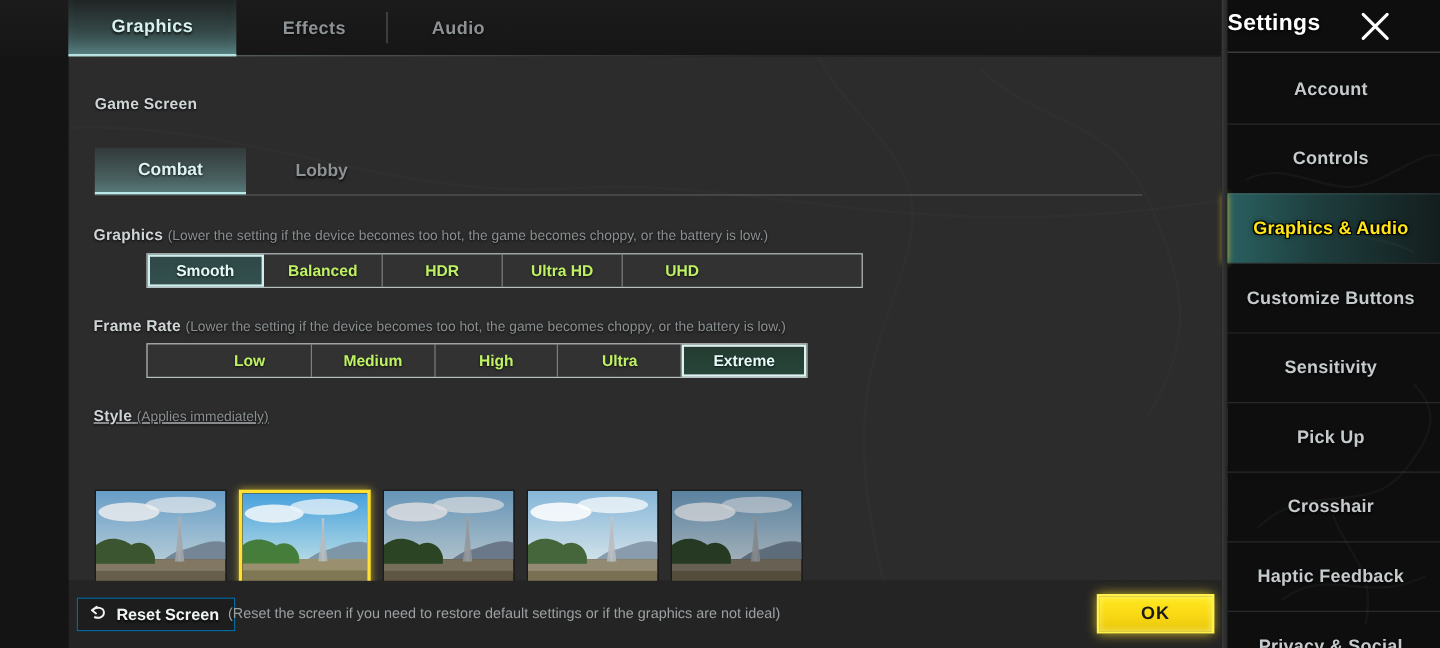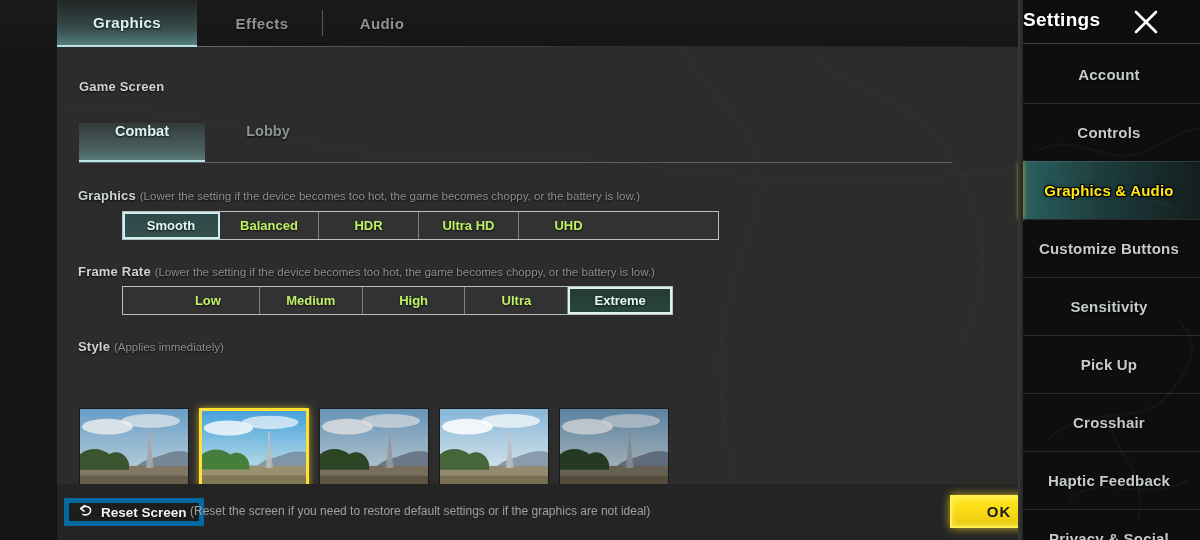--- a/index.html
+++ b/index.html
@@ -89,21 +89,21 @@
     font-weight: normal; font-size: 11.5px; color: #8b9092; letter-spacing: 0;
   }
 
   #seg-screen {
     position: absolute; left: 22px; top: 76px; width: 873px; height: 40px;
     border-bottom: 1px solid rgba(190,200,200,.35);
     display: flex;
   }
   .screen-opt {
     width: 126px; height: 39px;
-    display: flex; justify-content: center;
+    display: flex; align-items: center; justify-content: center;
     font-size: 14.5px; font-weight: bold; color: #8e9396;
     text-shadow: 0 1px 2px rgba(0,0,0,.8);
   }
   .screen-opt.active {
     color: #dff3f3;
     background: linear-gradient(180deg, rgba(80,118,118,.18) 0%, rgba(105,152,152,.5) 75%, rgba(118,172,172,.6) 100%);
     border-bottom: 2px solid #b8e8e8;
   }
 
   
@@ -158,35 +158,35 @@
     color: #fff; text-shadow: 0 1px 3px rgba(0,0,0,.95), 0 0 6px rgba(0,0,0,.9);
     letter-spacing: .3px;
   }
   .style-card .tint { position: absolute; inset: 0; pointer-events: none; }
 
   
   #reset-btn {
     position: absolute; left: 7px; top: 14px; height: 28px;
     display: flex; align-items: center; gap: 7px;
     padding: 0 12px 0 9px;
-    border: 5px solid #0369a1; background: #1d1d1d;
+    border: 1px solid #0369a1; background: #1d1d1d;
     color: #f0f3f4; font-size: 13.5px; font-weight: bold;
     text-shadow: 0 1px 2px rgba(0,0,0,.8);
   }
   #reset-note {
     position: absolute; left: 133px; top: 20px;
     font-size: 12px; color: #9ba0a2;
   }
   #ok-btn {
     position: absolute; left: 857px; top: 11px; width: 98px; height: 33px;
     background: linear-gradient(180deg,#ffe81f 0%, #f8d814 55%, #e9c70c 100%);
     border: 2px solid #fff04a;
     box-shadow: 0 0 9px rgba(255,225,40,.75), inset 0 0 6px rgba(255,255,180,.6);
     display: flex; align-items: center; justify-content: center;
-    color: #1a1a1a; font-size: 15px; font-weight: bold; letter-spacing: 1px; margin-left: 36px;
+    color: #1a1a1a; font-size: 15px; font-weight: bold; letter-spacing: 1px;
   }
 
   
   #sidebar {
     position: absolute; right: 0; top: 0; width: 182px; height: 540px;
     background: #0e0e0e; z-index: 7;
   }
   #sidebar .side-tex { position: absolute; inset: 0; opacity: .6; pointer-events: none; }
   #sidebar .side-tex svg { width: 100%; height: 100%; }
   #side-head {
@@ -335,21 +335,21 @@
         <span>High</span>
       </div>
       <div class="seg" style="width:110px;">
         <span>Ultra</span>
       </div>
       <div class="seg sel-green" style="width:111px;">
         <span>Extreme</span>
       </div>
     </div>
 
-    <div class="sec-title" style="left:21px;top:292px;">
+    <div class="sec-title" style="left:21px;top:292px;text-decoration:underline;">
       <span>Style</span>
       <span class="sec-hint">(Applies immediately)</span>
     </div>
 
     <div id="style-row">
 
       <div class="style-card">
         <svg class="thumb" viewBox="0 0 110 114" preserveAspectRatio="none">
           <defs>
               <linearGradient id="skyA" x1="0" y1="0" x2="0" y2="1">

